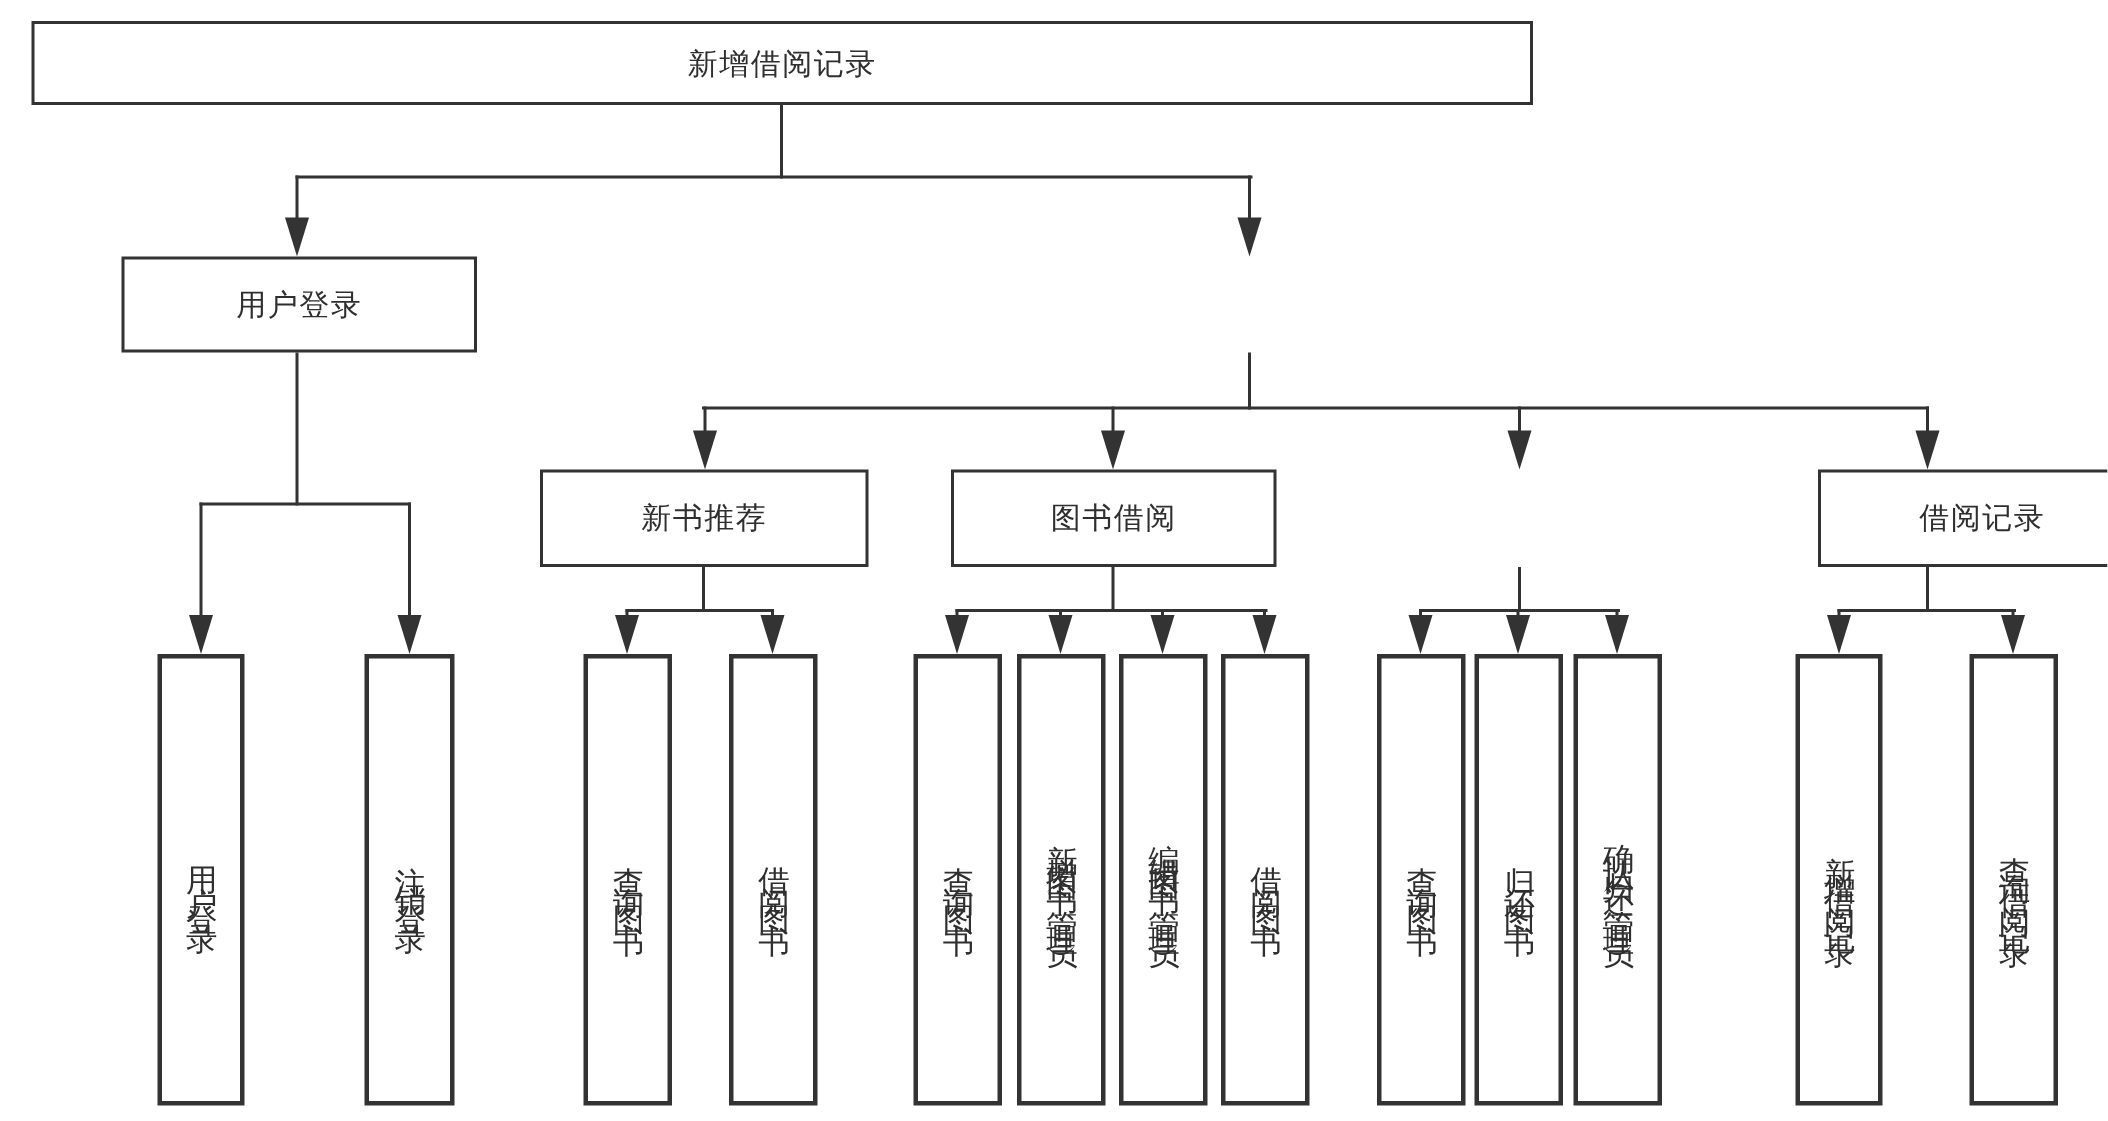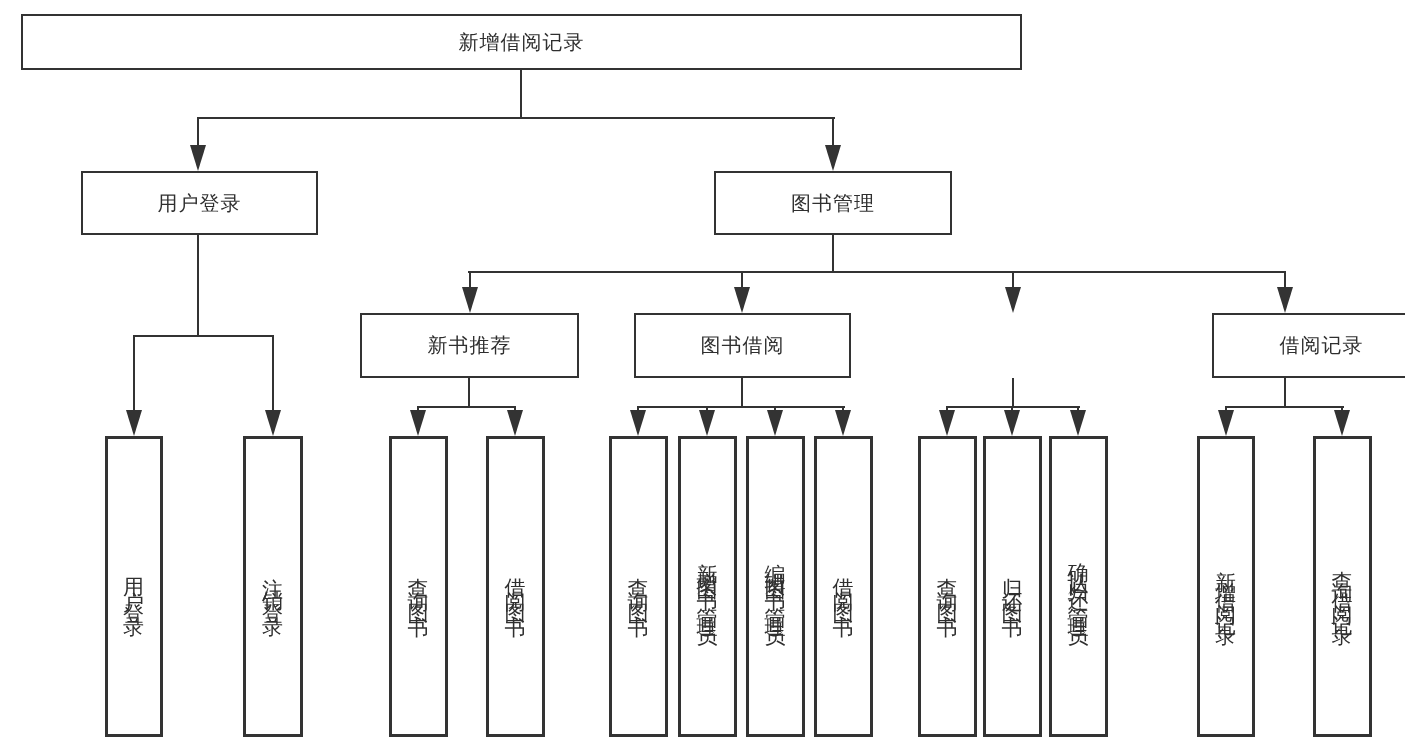--- a/index.html
+++ b/index.html
@@ -44,23 +44,20 @@
     <div class="vline" style="left:520px;top:69px;width:2px;height:50px"></div>
     <div class="hline" style="left:197px;top:117px;width:638px;height:2px"></div>
     <div class="vline" style="left:197px;top:117px;width:2px;height:33px"></div>
     <div class="arrow" style="left:190px;top:145px"></div>
     <div class="vline" style="left:832px;top:117px;width:2px;height:33px"></div>
     <div class="arrow" style="left:825px;top:145px"></div>
   </div>
 
   <div class="box" style="left:81px;top:171px;width:237px;height:64px">
     <span>用户登录</span>
-  </div>
-  <div class="box" style="left:714px;top:171px;width:238px;height:64px">
-    <span>图书管理</span>
   </div>
 
   <div>
     <div class="vline" style="left:197px;top:235px;width:2px;height:102px"></div>
     <div class="hline" style="left:133px;top:335px;width:141px;height:2px"></div>
     <div class="vline" style="left:133px;top:335px;width:2px;height:76px"></div>
     <div class="arrow" style="left:126px;top:410px"></div>
     <div class="vline" style="left:272px;top:335px;width:2px;height:76px"></div>
     <div class="arrow" style="left:265px;top:410px"></div>
   </div>

